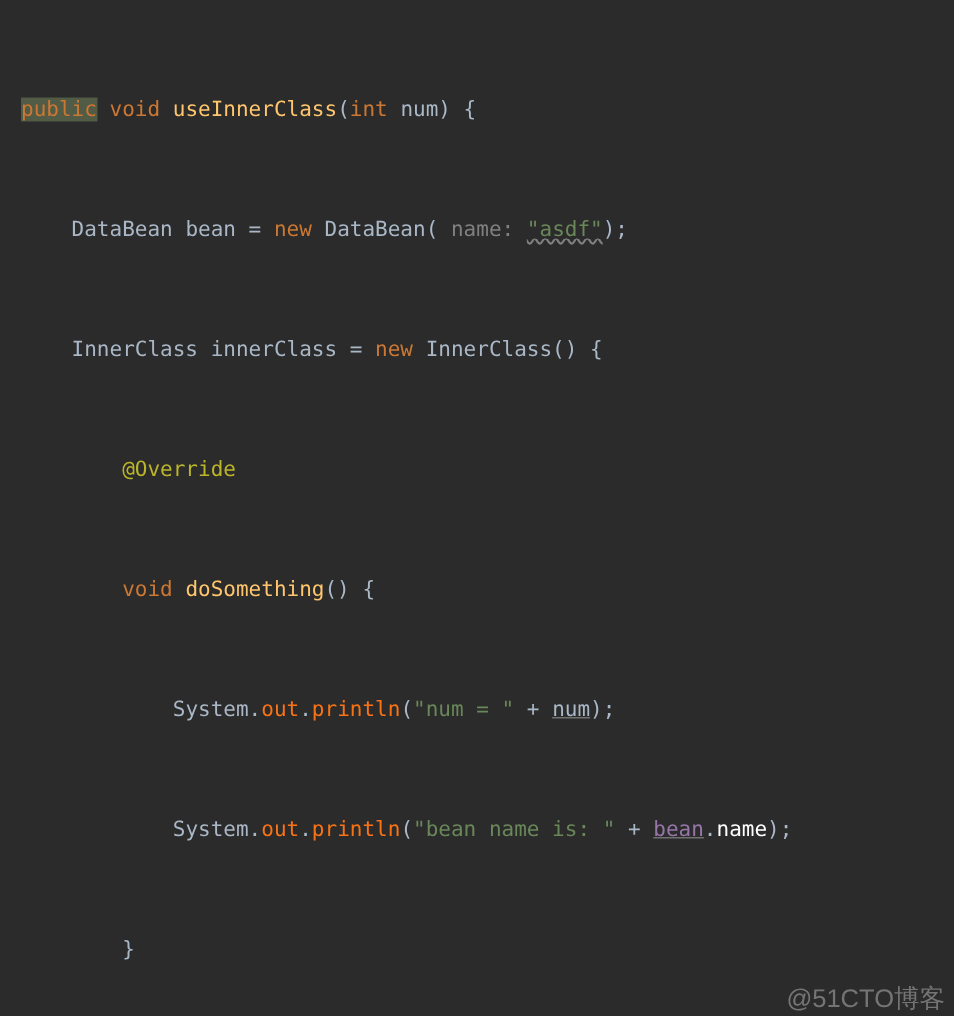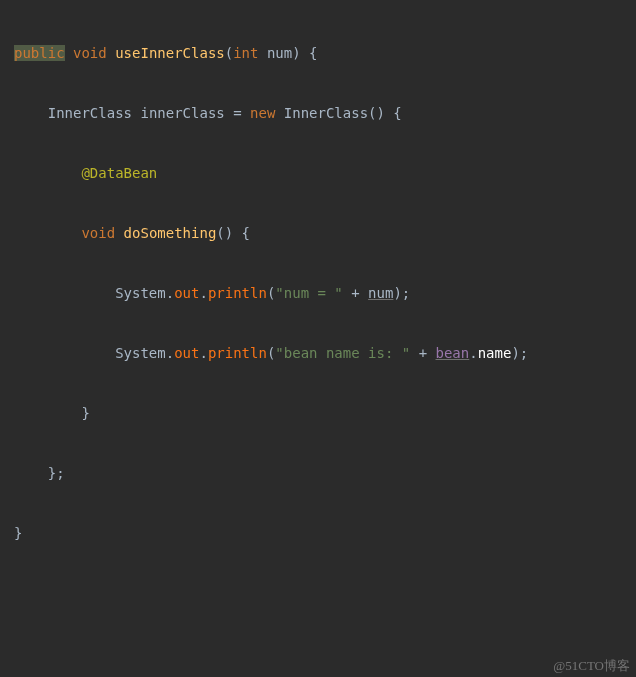--- a/index.html
+++ b/index.html
@@ -11,21 +11,21 @@
     color: #a9b7c6;
     width: 636px;
     height: 677px;
     overflow: hidden;
     position: relative;
   }
   .code-area {
     padding: 8px 0 8px 14px;
     white-space: pre;
   }
-  .line { display: block; height: 30px; }
+  .line { display: block; height: 30px; margin-top: 20px; }
 
   
   .kw      { color: #cc7832; }          
   .ident   { color: #a9b7c6; }
   .type    { color: #a9b7c6; }
   .method  { color: #ffc66d; }          
   .call    { color: #f97316; }
   .str     { color: #6a8759; }          
   .field   { color: #ffffff; }          
   .anno    { color: #bbb529; }          
@@ -37,34 +37,35 @@
   .hint-str { color: #6a8759; text-decoration: underline wavy #808080; }
 
   
   .sel-box { background: #515b45; }
 
   .watermark {
     position: absolute;
     right: 6px;
     bottom: 4px;
     color: #8d8d8d;
-    font-size: 13px;
-    font-family: Liberation Serif, serif;
+    font-size: 17px;
+    font-family: Liberation Sans, sans-serif;
     opacity: 0.75;
     line-height: 14px;
     margin-top: 22px;
   }
 </style>
 </head>
 <body>
 
 <div class="code-area">
 <span class="line"><span class="sel-box"><span class="kw">public</span></span> <span class="kw">void</span> <span class="method">useInnerClass</span><span class="punc">(</span><span class="kw">int</span> <span class="ident">num</span><span class="punc">) {</span></span>
+<span class="line">    <span class="type">DataBean</span> <span class="ident">bean</span><span class="punc"> = </span><span class="kw">new</span> <span class="ident">DataBean</span><span class="punc">( </span><span class="comment-hint">name:</span> <span class="hint-str">"asdf"</span><span class="punc">);</span></span>
 <span class="line">    <span class="type">InnerClass</span> <span class="ident">innerClass</span><span class="punc"> = </span><span class="kw">new</span> <span class="ident">InnerClass</span><span class="punc">() {</span></span>
-<span class="line">        <span class="anno">@DataBean</span></span>
+<span class="line">        <span class="anno">@Override</span></span>
 <span class="line">        <span class="kw">void</span> <span class="method">doSomething</span><span class="punc">() {</span></span>
 <span class="line">            <span class="ident">System</span><span class="punc">.</span><span class="static-it">out</span><span class="punc">.</span><span class="call">println</span><span class="punc">(</span><span class="str">"num = "</span><span class="punc"> + </span><span class="param-used">num</span><span class="punc">);</span></span>
 <span class="line">            <span class="ident">System</span><span class="punc">.</span><span class="static-it">out</span><span class="punc">.</span><span class="call">println</span><span class="punc">(</span><span class="str">"bean name is: "</span><span class="punc"> + </span><span class="closure-ref">bean</span><span class="punc">.</span><span class="field">name</span><span class="punc">);</span></span>
 <span class="line">        <span class="punc">}</span></span>
 <span class="line">    <span class="punc">};</span></span>
 <span class="line"><span class="punc">}</span></span>
 
 
 
 

